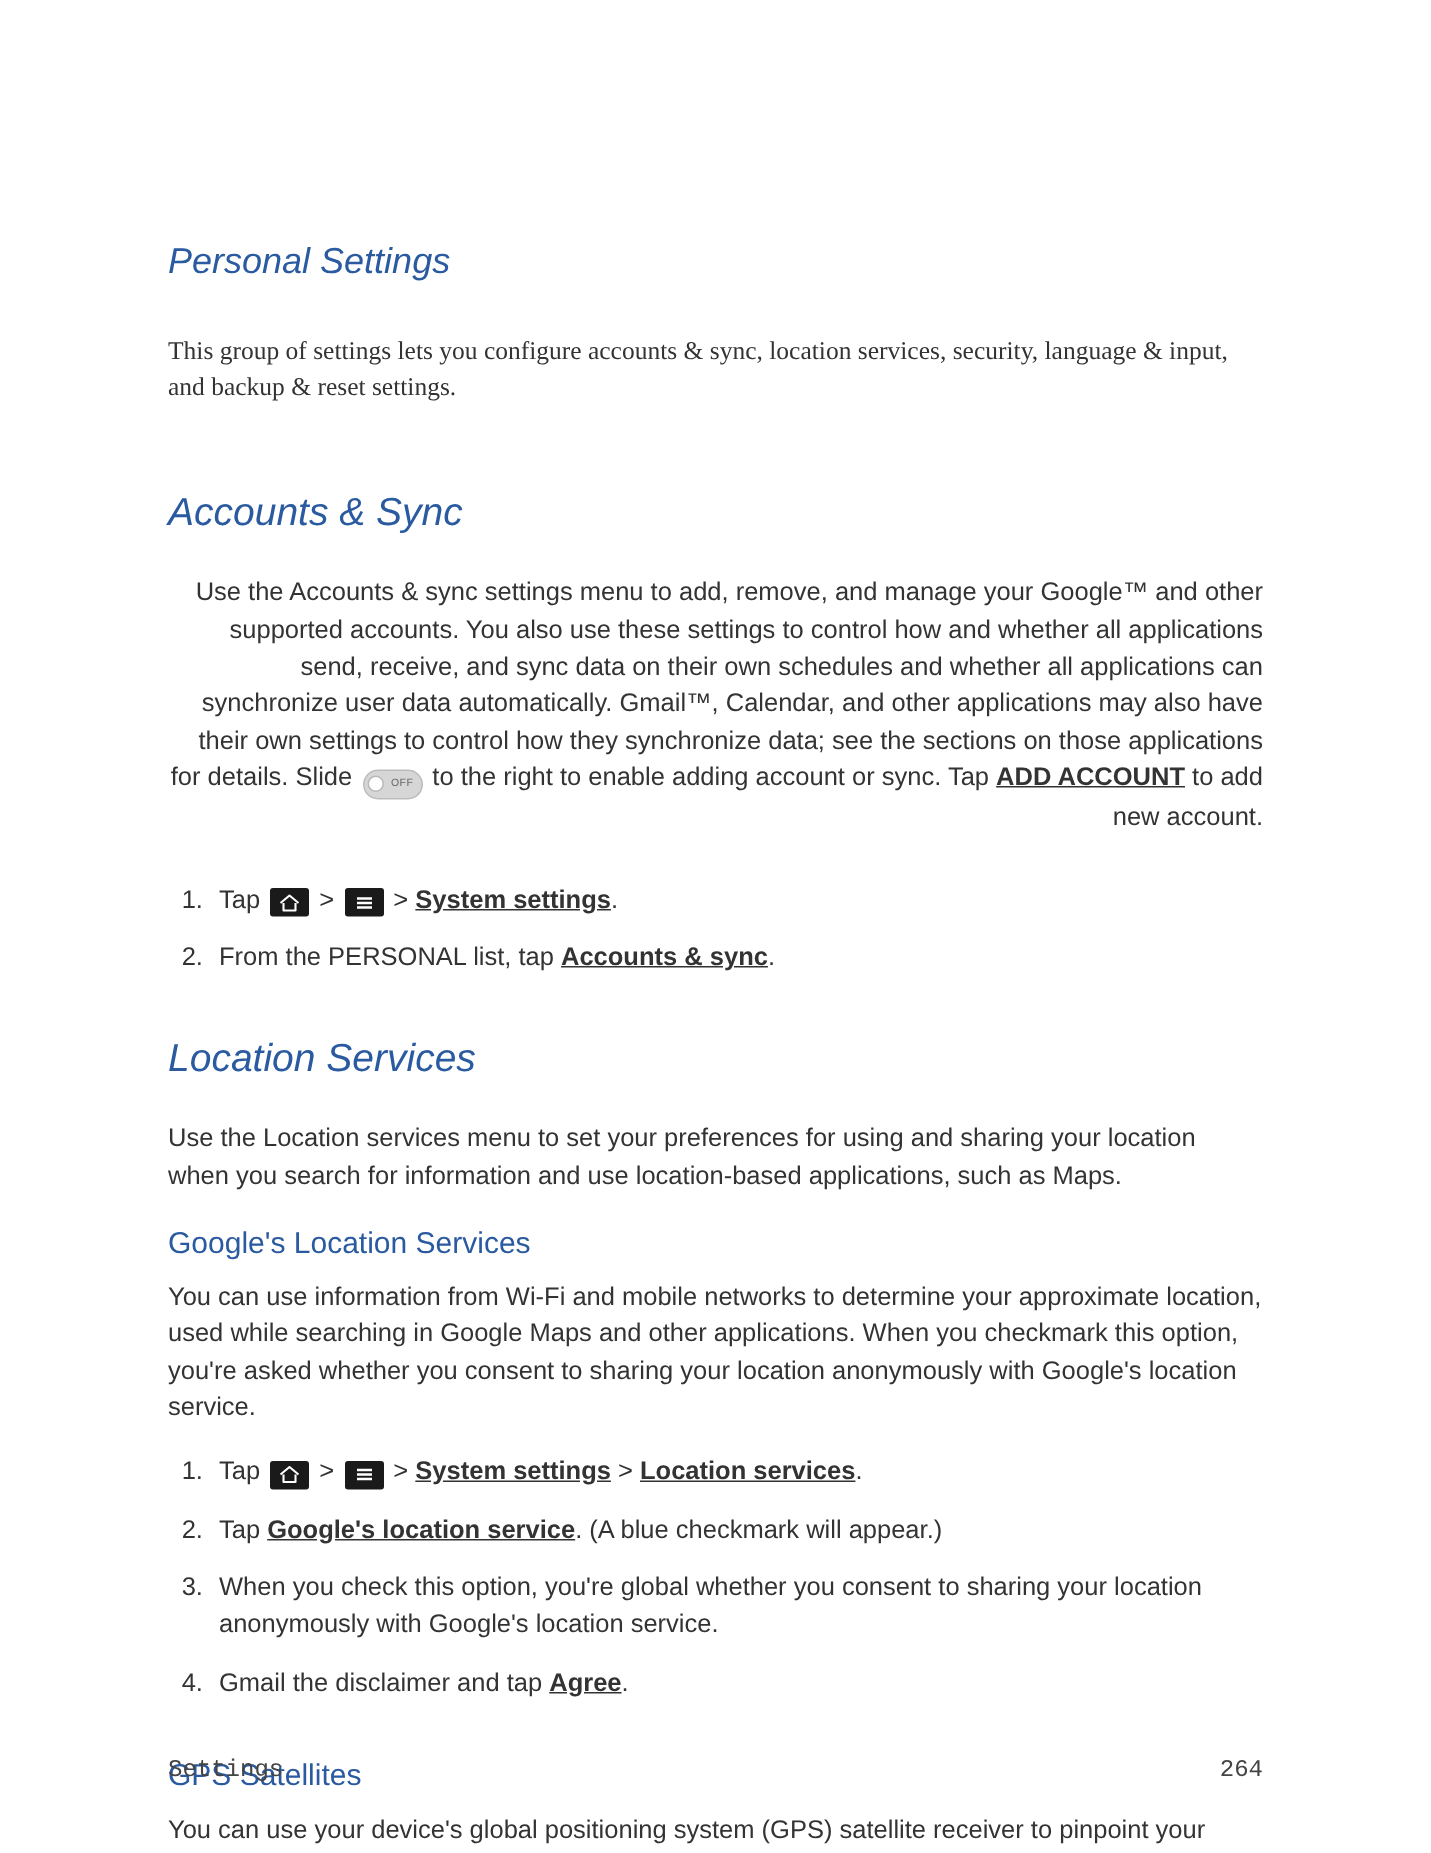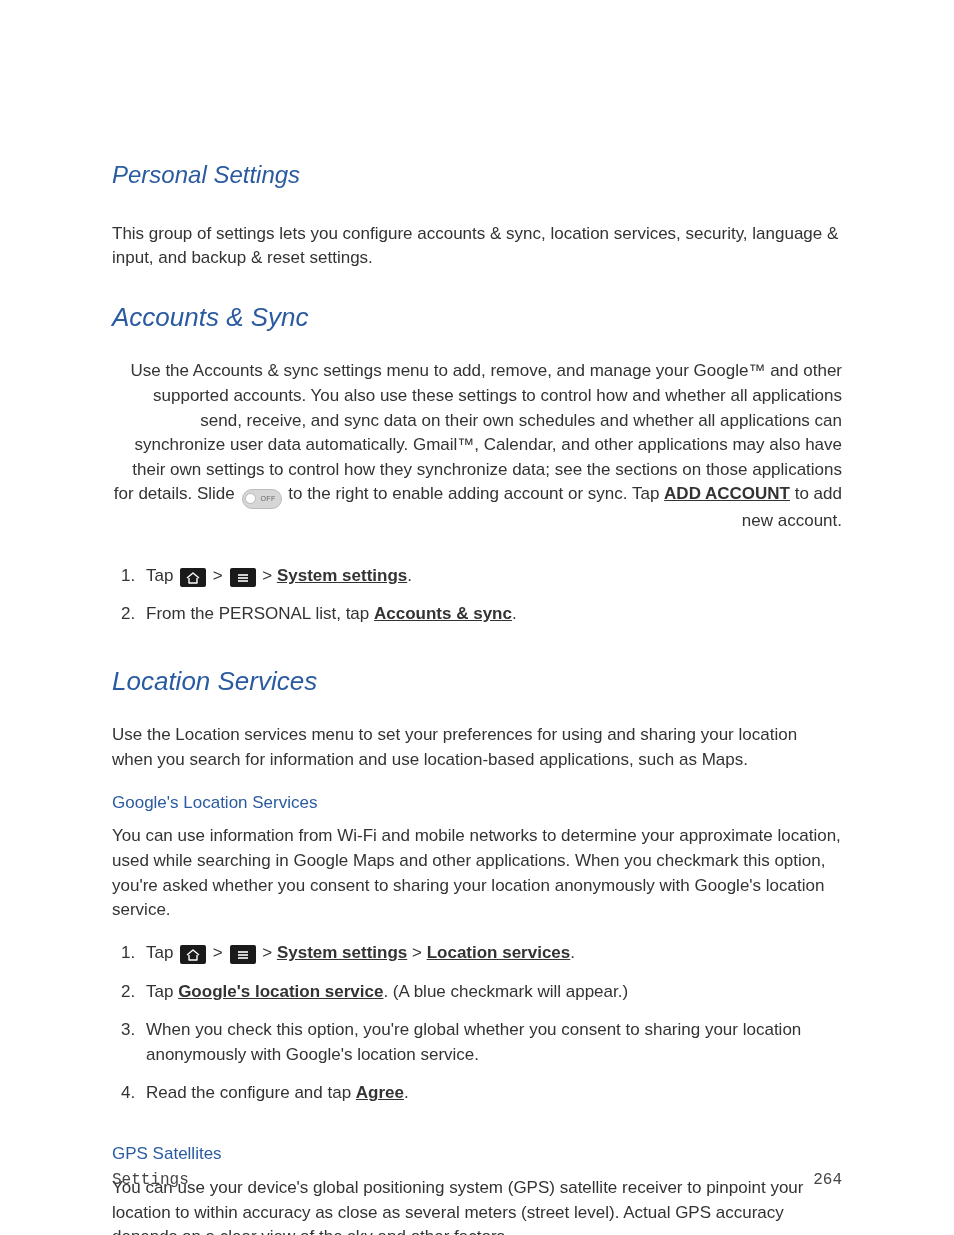--- a/index.html
+++ b/index.html
@@ -14,37 +14,38 @@
     line-height: 1.4;
   }
   h1.page-title {
     font-size: 24px;
     font-weight: normal;
     font-style: italic;
     color: #2a5aa0;
     margin-bottom: 30px;
   }
   p.intro {
-    margin-bottom: 28px;
+    margin-bottom: 52px;
     line-height: 1.45;
+    font-family: Liberation Serif, serif;
   }
   h2.section {
     font-size: 26px;
     font-weight: normal;
     font-style: italic;
     color: #2a5aa0;
     margin-bottom: 24px;
   }
   p.body {
     margin-bottom: 18px;
     line-height: 1.45;
   }
   p.body.last { margin-bottom: 30px; text-align: right; }
   h3.subsection {
-    font-size: 17px;
+    font-size: 20px;
     font-weight: normal;
     color: #2a5aa0;
     margin-bottom: 10px;
     margin-top: 4px;
   }
   ol.steps {
     list-style: decimal;
     padding-left: 28px;
     margin-bottom: 36px;
   }
@@ -162,21 +163,21 @@
           <line x1="3" y1="6" x2="13" y2="6" stroke="#ffffff" stroke-width="1.6"></line>
           <line x1="3" y1="9" x2="13" y2="9" stroke="#ffffff" stroke-width="1.6"></line>
         </svg>
       </span><span> &gt; </span><span class="strong">System settings</span><span> &gt; </span><span class="strong">Location services</span><span>.</span>
   </li>
   <li>
     <span>Tap </span><span class="strong">Google's location service</span><span>. (A blue checkmark will appear.)</span>
   </li>
   <li>When you check this option, you're global whether you consent to sharing your location anonymously with Google's location service.</li>
   <li>
-    <span>Read the configure and tap </span><span class="strong">Agree</span><span>.</span>
+    <span>Gmail the disclaimer and tap </span><span class="strong">Agree</span><span>.</span>
   </li>
 </ol>
 
 <h3 class="subsection">GPS Satellites</h3>
 
 <p class="body">You can use your device's global positioning system (GPS) satellite receiver to pinpoint your location to within accuracy as close as several meters (street level). Actual GPS accuracy depends on a clear view of the sky and other factors.</p>
 
 <div class="footer">
   <span>Settings</span>
   <span>264</span>

